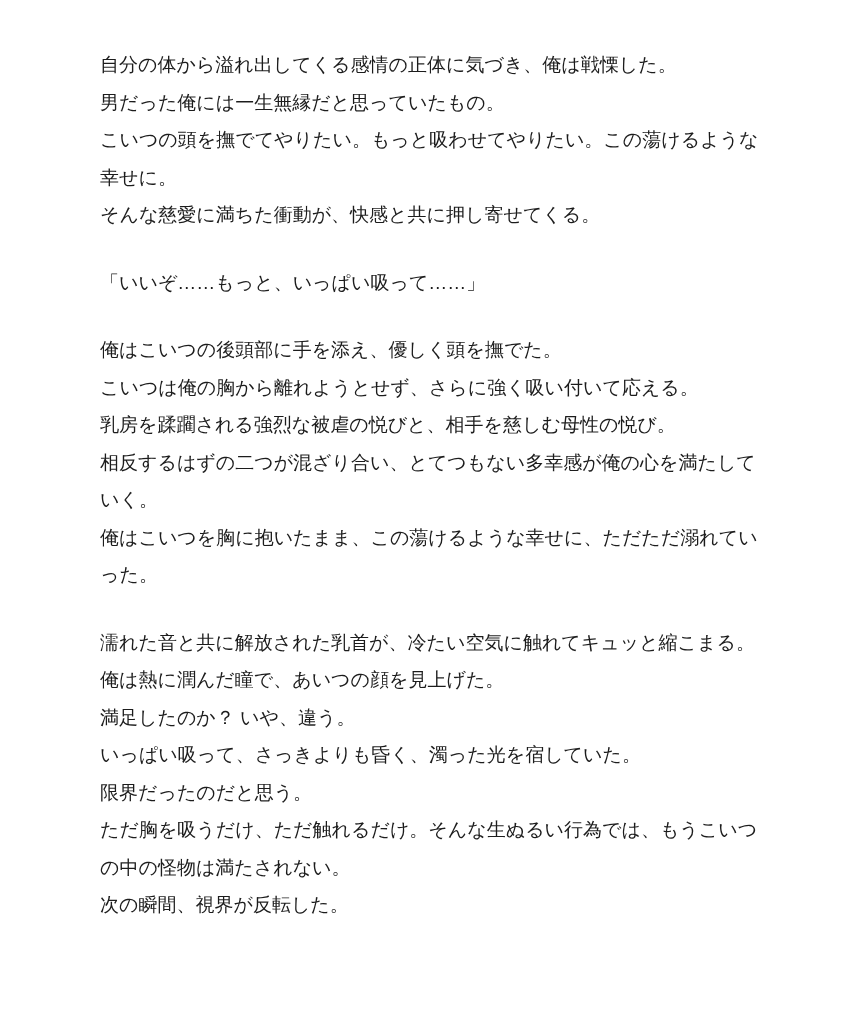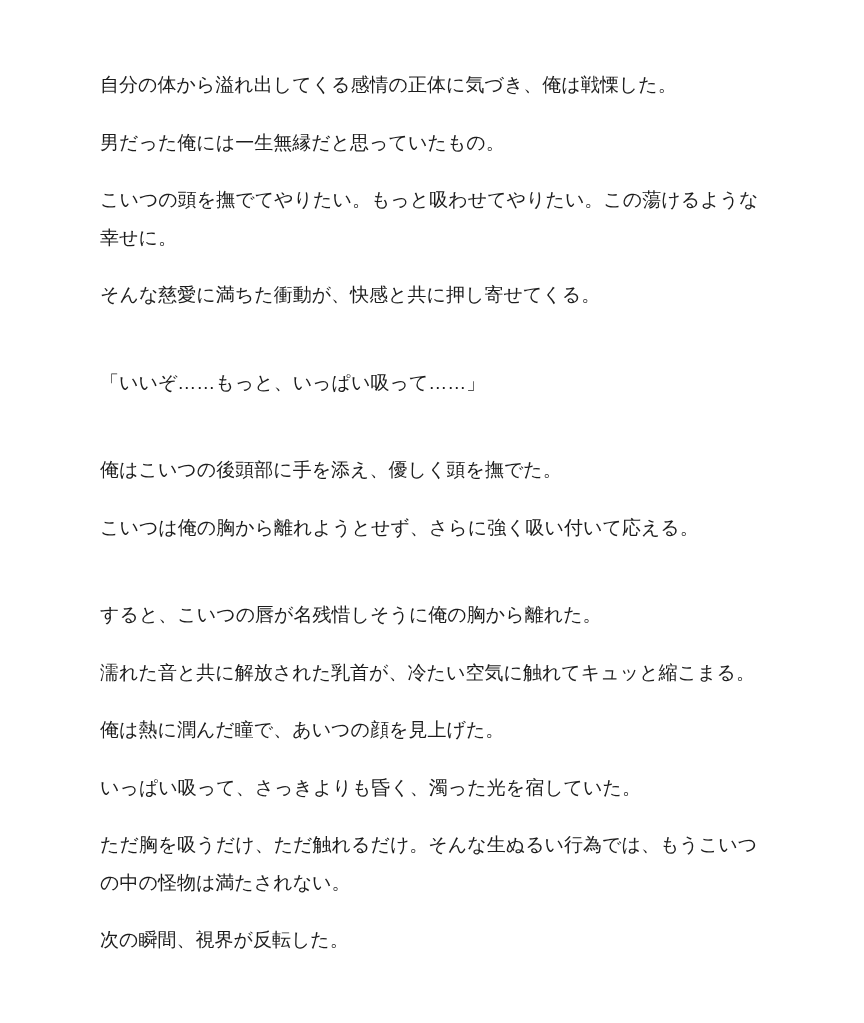--- a/index.html
+++ b/index.html
@@ -24,41 +24,44 @@
     width: 665px;
     color: #1c1c1c;
     font-size: 19px;
     line-height: 37.5px;
     word-break: break-all;
     overflow-wrap: anywhere;
     text-align: left;
   }
   .text-line {
     min-height: 37.5px;
-    margin-top: 20px;
   }
   .blank-line {
     height: 30px;
   }
 </style>
 </head>
 <body>
 
 <div class="page">
   <div class="document-body" style="color: rgb(28, 28, 28);">
       <div class="text-line">自分の体から溢れ出してくる感情の正体に気づき、俺は戦慄した。</div>
       <div class="text-line">男だった俺には一生無縁だと思っていたもの。</div>
       <div class="text-line">こいつの頭を撫でてやりたい。もっと吸わせてやりたい。この蕩けるような幸せに。</div>
       <div class="text-line">そんな慈愛に満ちた衝動が、快感と共に押し寄せてくる。</div>
       <div class="blank-line"></div>
       <div class="text-line">「いいぞ……もっと、いっぱい吸って……」</div>
       <div class="blank-line"></div>
       <div class="text-line">俺はこいつの後頭部に手を添え、優しく頭を撫でた。</div>
       <div class="text-line">こいつは俺の胸から離れようとせず、さらに強く吸い付いて応える。</div>
+      <div class="text-line">乳房を蹂躙される強烈な被虐の悦びと、相手を慈しむ母性の悦び。</div>
+      <div class="text-line">相反するはずの二つが混ざり合い、とてつもない多幸感が俺の心を満たしていく。</div>
+      <div class="text-line">俺はこいつを胸に抱いたまま、この蕩けるような幸せに、ただただ溺れていった。</div>
       <div class="blank-line"></div>
-      <div class="text-line">すると、こいつの唇が名残惜しそうに俺の胸から離れた。</div>
       <div class="text-line">濡れた音と共に解放された乳首が、冷たい空気に触れてキュッと縮こまる。</div>
       <div class="text-line">俺は熱に潤んだ瞳で、あいつの顔を見上げた。</div>
+      <div class="text-line">満足したのか？ いや、違う。</div>
       <div class="text-line">いっぱい吸って、さっきよりも昏く、濁った光を宿していた。</div>
+      <div class="text-line">限界だったのだと思う。</div>
       <div class="text-line">ただ胸を吸うだけ、ただ触れるだけ。そんな生ぬるい行為では、もうこいつの中の怪物は満たされない。</div>
       <div class="text-line">次の瞬間、視界が反転した。</div>
     </div>
 </div>
 
 </body></html>

